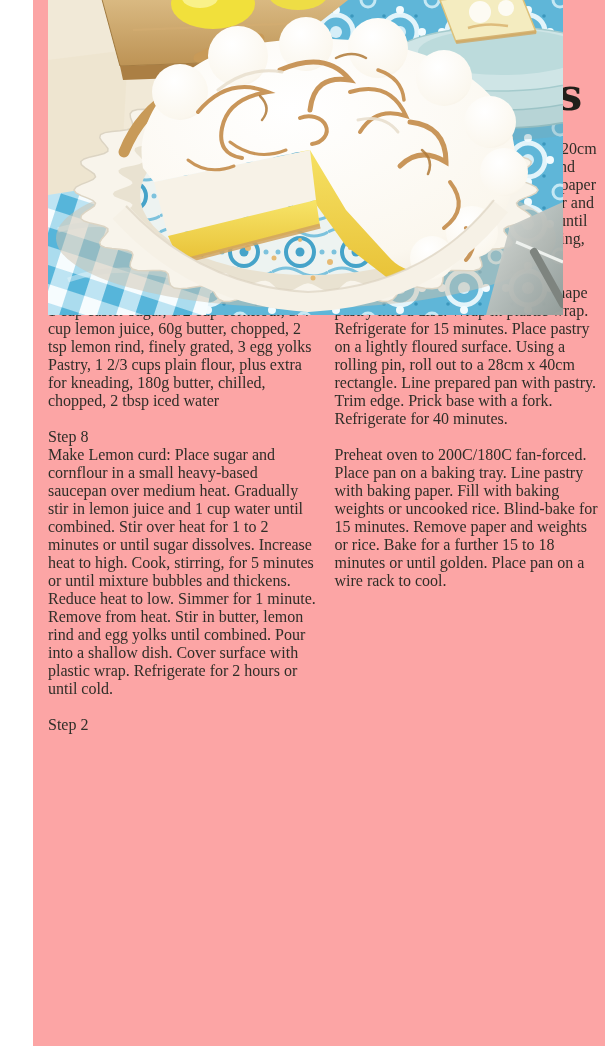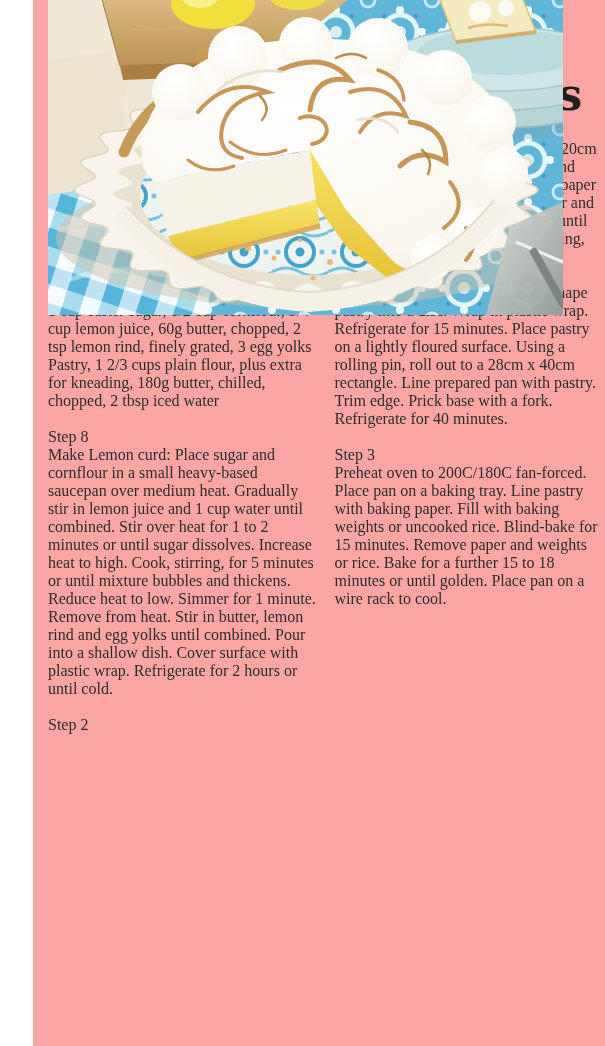--- a/index.html
+++ b/index.html
@@ -250,18 +250,17 @@
     </div>
     <div class="block">
       <div>Step 8</div>
       <div>Make Lemon curd: Place sugar and cornflour in a small heavy-based saucepan over medium heat. Gradually stir in lemon juice and 1 cup water until combined. Stir over heat for 1 to 2 minutes or until sugar dissolves. Increase heat to high. Cook, stirring, for 5 minutes or until mixture bubbles and thickens. Reduce heat to low. Simmer for 1 minute. Remove from heat. Stir in butter, lemon rind and egg yolks until combined. Pour into a shallow dish. Cover surface with plastic wrap. Refrigerate for 2 hours or until cold.</div>
     </div>
     <div class="block">
       <div>Step 2</div>
       <div>Meanwhile, make Pastry: Grease a 20cm x 30cm lamington pan. Line base and sides with baking paper, extending paper 5cm above edges of pan. Place flour and butter in a food processor. Process until fine crumbs form. With motor running, add iced water. Process until pastry comes together, adding an extra 1 tablespoon iced water, if needed. Shape pastry into a disc. Wrap in plastic wrap. Refrigerate for 15 minutes. Place pastry on a lightly floured surface. Using a rolling pin, roll out to a 28cm x 40cm rectangle. Line prepared pan with pastry. Trim edge. Prick base with a fork. Refrigerate for 40 minutes.</div>
     </div>
     <div class="block">
-      <div>Step 3</div>
       <div>Preheat oven to 200C/180C fan-forced. Place pan on a baking tray. Line pastry with baking paper. Fill with baking weights or uncooked rice. Blind-bake for 15 minutes. Remove paper and weights or rice. Bake for a further 15 to 18 minutes or until golden. Place pan on a wire rack to cool.</div>
     </div>
   </div>
 
 </div>
 
 </body></html>

